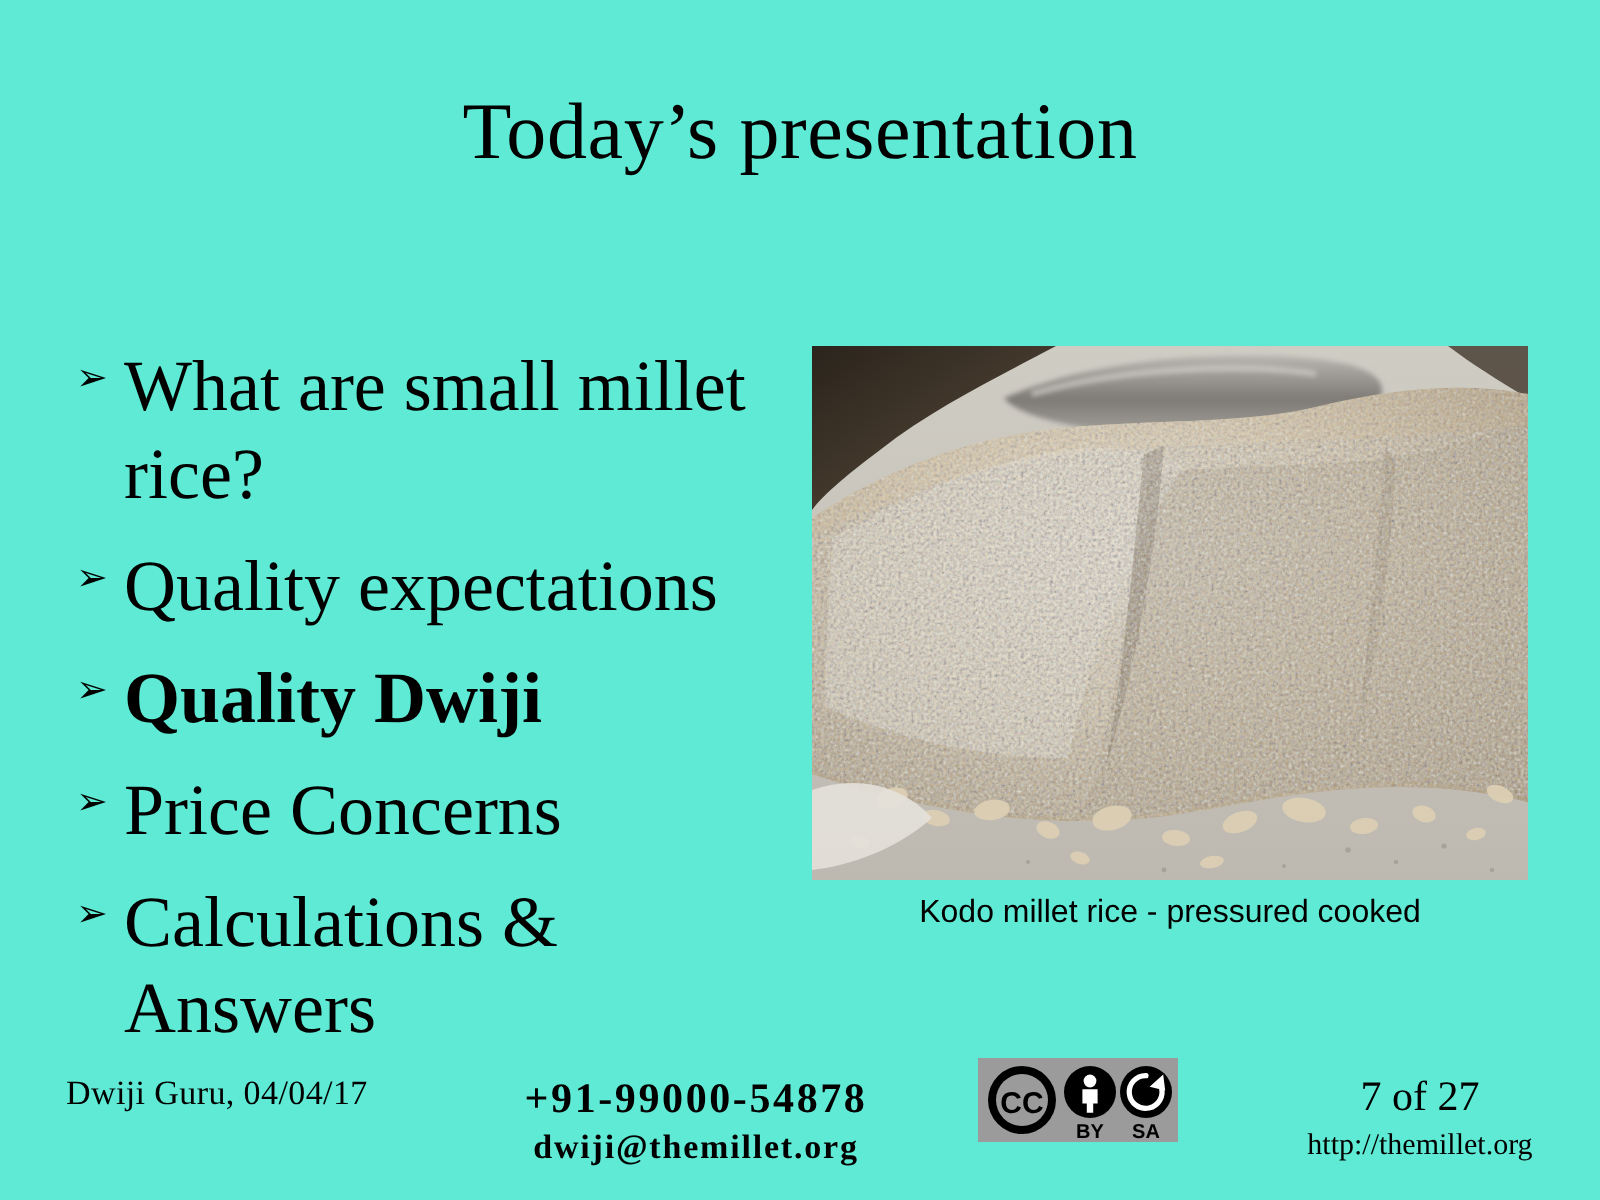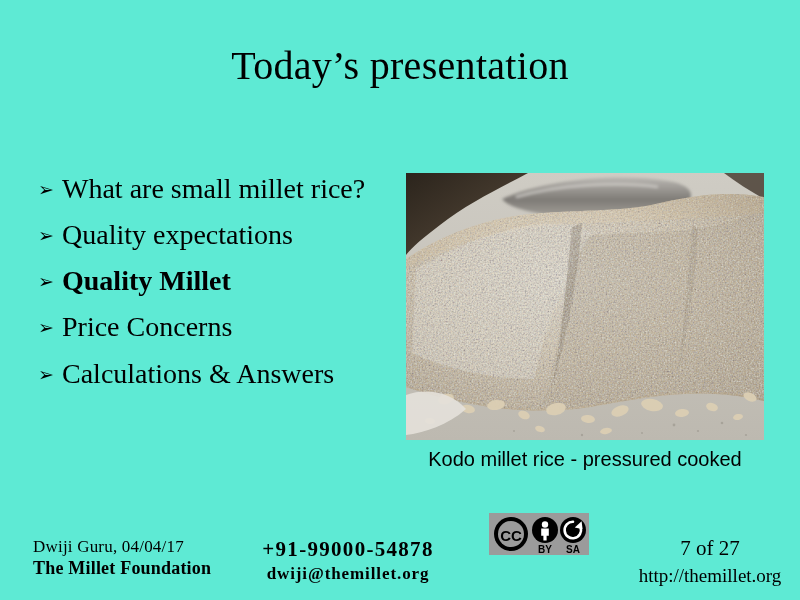--- a/index.html
+++ b/index.html
@@ -52,21 +52,21 @@
     width: 24px;
     font-size: 19px;
     line-height: 1.22;
     color: #000000;
     padding-top: 6px;
     font-family: "DejaVu Sans", sans-serif;
   }
   .bullet-text {
     flex: 1 1 auto;
     font-family: "Liberation Serif", serif;
-    font-size: 28px;
+    font-size: 36px;
     line-height: 1.22;
     color: #000000;
   }
   .bullet-text.strong {
     font-weight: bold;
   }
 
   
   #photo-figure {
     position: absolute;
@@ -86,21 +86,21 @@
     width: 100%;
     height: 100%;
   }
   #photo-caption {
     position: absolute;
     left: 0;
     top: 275px;
     width: 358px;
     text-align: center;
     font-family: "Liberation Sans", sans-serif;
-    font-size: 20px;
+    font-size: 16px;
     color: #000000;
     white-space: nowrap;
   }
 
   
   #footer-author {
     position: absolute;
     left: 33px;
     top: 536px;
     width: 215px;
@@ -138,42 +138,42 @@
     font-size: 17px;
     letter-spacing: 0.9px;
     line-height: 1.3;
     text-align: center;
   }
 
   
   #cc-badge {
     position: absolute;
     left: 489px;
-    top: 513px;
+    top: 529px;
     width: 100px;
     height: 42px;
   }
   #cc-badge svg { display: block; }
 
   
   #footer-pageinfo {
     position: absolute;
     left: 630px;
     top: 534px;
     width: 160px;
     text-align: center;
     font-family: "Liberation Serif", serif;
     color: #000000;
   }
   #footer-pageinfo .pagenum {
     font-size: 21px;
     line-height: 1.4;
   }
   #footer-pageinfo .site {
-    font-size: 19px;
+    font-size: 15px;
     line-height: 1.4;
   }
 </style>
 </head>
 <body>
 
 <div id="slide">
 
   <div id="slide-title">Today’s presentation</div>
 
@@ -184,21 +184,21 @@
       <span class="bullet-text">What are small millet rice?</span>
     </div>
 
     <div class="bullet-row">
       <span class="bullet-marker">➢</span>
       <span class="bullet-text">Quality expectations</span>
     </div>
 
     <div class="bullet-row">
       <span class="bullet-marker">➢</span>
-      <span class="bullet-text strong">Quality Millet</span>
+      <span class="bullet-text strong">Quality Dwiji</span>
     </div>
 
     <div class="bullet-row">
       <span class="bullet-marker">➢</span>
       <span class="bullet-text">Price Concerns</span>
     </div>
 
     <div class="bullet-row">
       <span class="bullet-marker">➢</span>
       <span class="bullet-text">Calculations &amp; Answers</span>
@@ -303,21 +303,20 @@
         </g>
 
         <path d="M0,222 C22,214 46,220 60,236 C42,252 18,260 0,262 Z" fill="#e4e1da" opacity="0.9"></path>
       </svg>
     </div>
     <div id="photo-caption">Kodo millet rice - pressured cooked</div>
   </div>
 
   <div id="footer-author">
     <div class="line1">Dwiji Guru, 04/04/17</div>
-    <div class="line2">The Millet Foundation</div>
   </div>
 
   <div id="footer-contact">
     <div class="phone">+91-99000-54878</div>
     <div class="email">dwiji@themillet.org</div>
   </div>
 
   <div id="cc-badge">
     <svg width="100" height="42" viewBox="0 0 100 42" aria-hidden="true">
       <rect x="0" y="0" width="100" height="42" fill="#9b9b9b"></rect>

